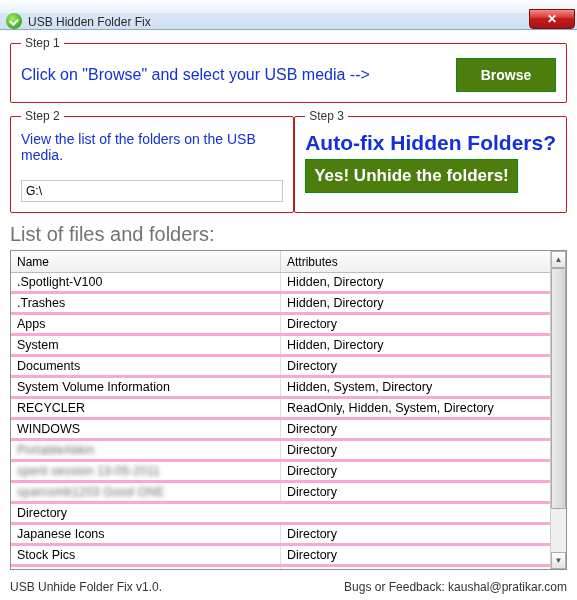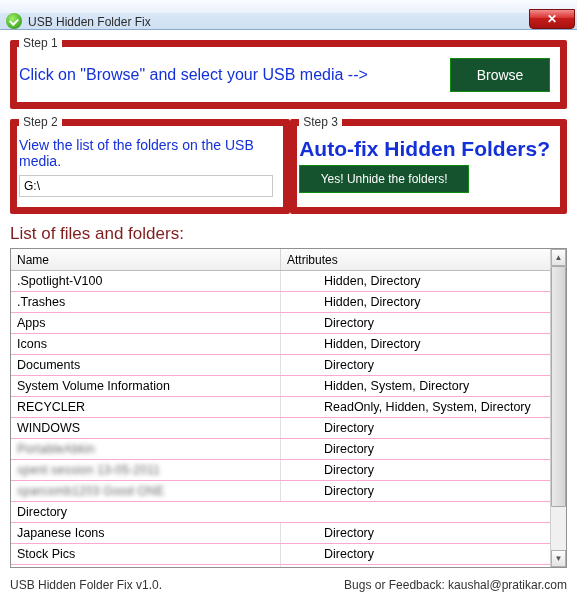--- a/index.html
+++ b/index.html
@@ -47,62 +47,62 @@
     color: #fff;
     font-weight: bold;
     font-size: 12px;
     cursor: pointer;
     margin-top: -2px;
   }
   .content {
     padding: 6px 10px 4px 10px;
   }
   fieldset {
-    border: 7px solid #b91c1c;
+    border: 1px solid #b91c1c;
     border-radius: 2px;
-    padding: 8px 10px 10px 2px;
+    padding: 8px 10px 10px 10px;
     margin-bottom: 6px;
   }
   legend { padding: 0 4px; font-size: 12px; color: #333; }
   .step1-row {
     display: flex;
     align-items: center;
     gap: 10px;
   }
   .step1-text {
     color: #1430d8;
     font-size: 16px;
     flex: 1;
   }
   .btn-green {
-    background: #14532d;
+    background: #4d7c0f;
     color: #fff;
     border: 1px solid #0e8a0e;
     font-size: 14px;
-    font-weight: 400;
+    font-weight: 700;
     padding: 8px 18px;
     cursor: pointer;
     min-width: 100px;
     text-align: center;
   }
   .row2 { display: flex; gap: 0; }
   .row2 fieldset:first-child { flex: 1; }
-  .step2-text { color: #1430d8; font-size: 14px; margin-bottom: 6px; }
+  .step2-text { color: #1430d8; font-size: 14px; margin-bottom: 17px; }
   .step3-text { color: #1430d8; font-size: 21px; font-weight: 600; margin-bottom: 4px; text-align: center; }
   .path-input {
     width: 100%;
     border: 1px solid #c8c8c8;
     padding: 3px 4px;
     font-size: 12px;
     background: #fff;
   }
-  .btn-green.small { padding: 6px 8px; font-size: 12px; min-width: 170px; }
+  .btn-green.small { padding: 6px 8px; font-size: 17px; min-width: 170px; }
   .list-label {
-    color: #7f1d1d;
-    font-size: 17px;
+    color: #737373;
+    font-size: 20px;
     margin: 4px 0 4px 0;
   }
   .list-wrapper {
     border: 1px solid #909090;
     border-right: none;
     height: 320px;
     display: flex;
   }
   .list-table {
     flex: 1;
@@ -113,25 +113,24 @@
     background: linear-gradient(to bottom, #fdfdfd, #efefef);
     border-bottom: 1px solid #bcbcbc;
     height: 22px;
     align-items: center;
     font-size: 12px;
   }
   .col-name { width: 270px; padding-left: 6px; border-right: 1px solid #d4d4d4; height: 100%; display: flex; align-items: center; }
   .col-attr { flex: 1; padding-left: 6px; height: 100%; display: flex; align-items: center; }
   .list-body .row {
     display: flex;
-    border-bottom: 1px solid #f9a8d4;
+    border-bottom: 3px solid #f9a8d4;
     height: 21px;
     align-items: center;
     font-size: 12.5px;
-    gap: 37px;
   }
   .list-body .row .col-name { border-right: 1px solid #e0e0e0; }
   .blurred { color: transparent; text-shadow: 0 0 4px rgba(90,90,90,0.9); }
   .scrollbar {
     width: 17px;
     background: #f0f0f0;
     border-left: 1px solid #cfcfcf;
     border-right: 1px solid #909090;
     display: flex; flex-direction: column;
   }
@@ -208,21 +207,21 @@
           </div>
           <div class="row">
             <div class="col-name">.Trashes</div>
             <div class="col-attr">Hidden, Directory</div>
           </div>
           <div class="row">
             <div class="col-name">Apps</div>
             <div class="col-attr">Directory</div>
           </div>
           <div class="row">
-            <div class="col-name">Icons</div>
+            <div class="col-name">System</div>
             <div class="col-attr">Hidden, Directory</div>
           </div>
           <div class="row">
             <div class="col-name">Documents</div>
             <div class="col-attr">Directory</div>
           </div>
           <div class="row">
             <div class="col-name">System Volume Information</div>
             <div class="col-attr">Hidden, System, Directory</div>
           </div>
@@ -268,15 +267,15 @@
       <div class="sb-track">
         <div class="sb-thumb"></div>
       </div>
       <div class="sb-btn">▼</div>
     </div>
   </div>
 
 </div>
 
 <div class="footer">
-  <span>USB Hidden Folder Fix v1.0.</span>
+  <span>USB Unhide Folder Fix v1.0.</span>
   <span>Bugs or Feedback: kaushal@pratikar.com</span>
 </div>
 
 </body></html>

